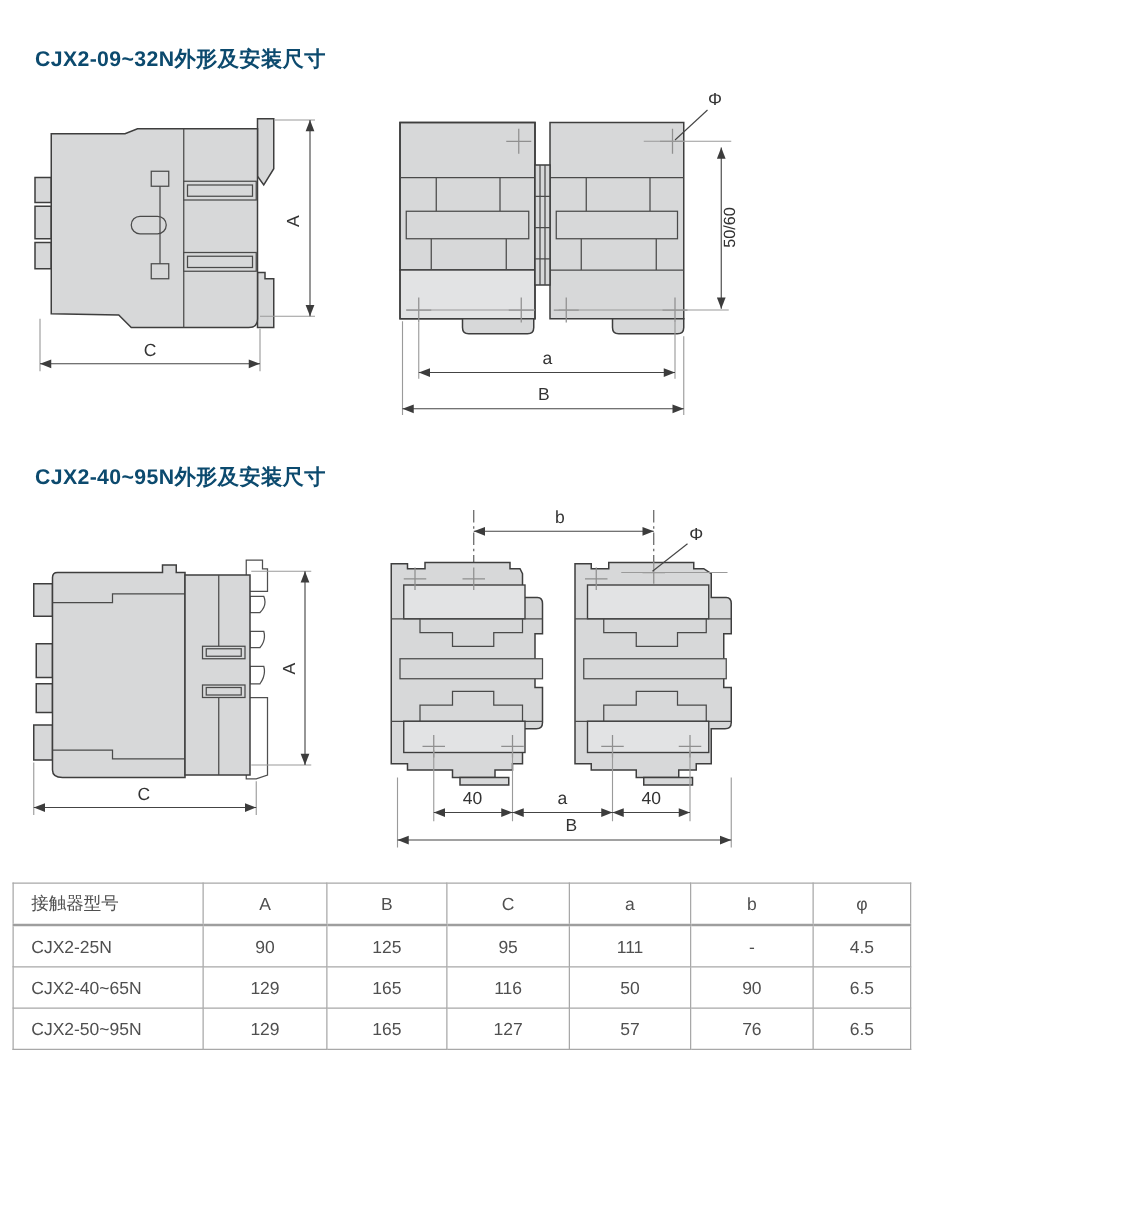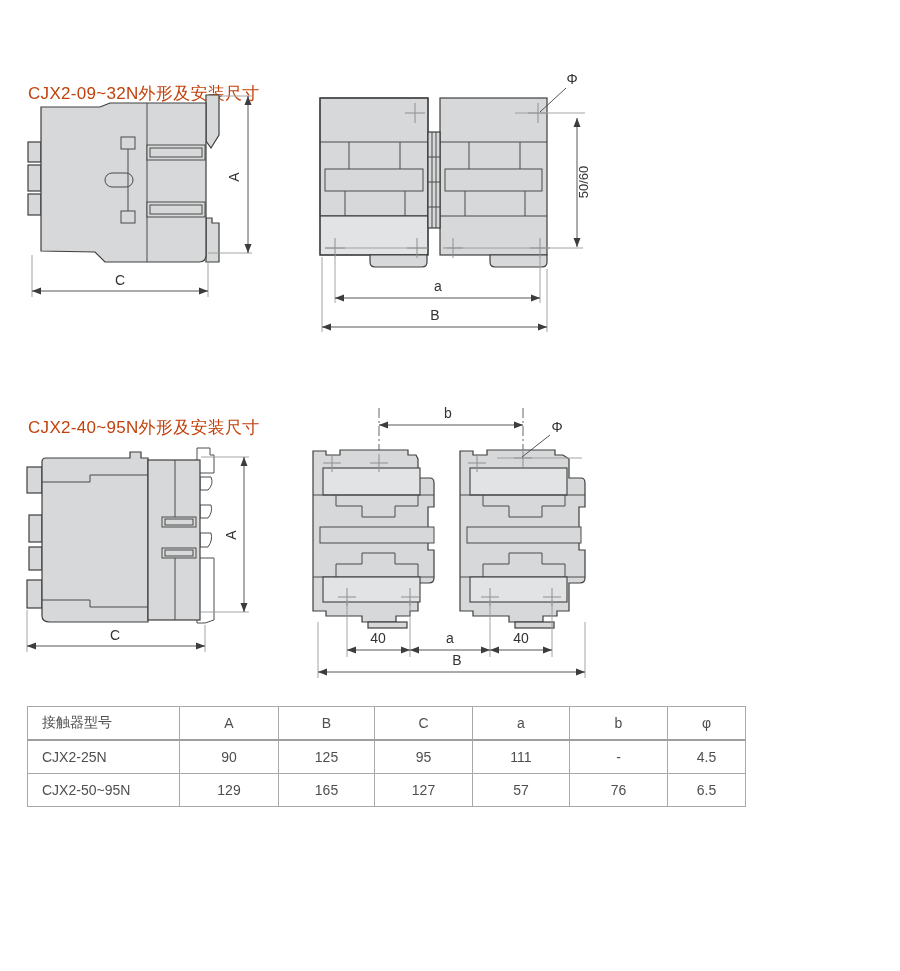--- a/index.html
+++ b/index.html
@@ -1,22 +1,22 @@
 <!DOCTYPE html>
 <html><head>
 <meta charset="utf-8">
 <style>
   html,body{margin:0;padding:0;}
   body{
     width:900px;height:971px;background:#ffffff;position:relative;
     font-family:"Liberation Sans","DejaVu Sans",sans-serif;overflow:hidden;
   }
   .heading{
-    position:absolute;left:28px;font-size:17px;font-weight:normal;color:#c2410c;
-    letter-spacing:.3px;white-space:nowrap;margin-top:46px;
+    position:absolute;left:28px;font-size:17px;font-weight:bold;color:#0c4a6e;
+    letter-spacing:.3px;white-space:nowrap;
   }
   #heading1{top:36px;}
   #heading2{top:370px;}
   .draw{position:absolute;}
   #d1{left:20px;top:85px;}
   #d2{left:300px;top:70px;}
   #d3{left:15px;top:430px;}
   #d4{left:300px;top:395px;}
 
   
@@ -29,21 +29,21 @@
   .dim{stroke:#444444;stroke-width:.9;fill:none;}
   .ext{stroke:#9a9a9a;stroke-width:.9;fill:none;}
   .cl{stroke:#555555;stroke-width:.9;fill:none;stroke-dasharray:10 3 2 3;}
   .plus{stroke:#8f8f8f;stroke-width:1;fill:none;}
   .ah{fill:#3c3c3c;stroke:none;}
   .dimtext{font-size:14px;fill:#333333;}
   .dimtext-sm{font-size:13px;fill:#333333;}
 
   
   #spec-table{
-    position:absolute;left:27px;top:706px;border-collapse:collapse;table-layout:fixed;
+    position:absolute;left:10px;top:706px;border-collapse:collapse;table-layout:fixed;
     width:718px;font-size:14px;color:#4f4f4f;background:#ffffff;
   }
   #spec-table th,#spec-table td{
     border:1px solid #a8a8a8;height:32px;font-weight:normal;text-align:center;
     padding:0;overflow:hidden;white-space:nowrap;
   }
   #spec-table th{border-bottom:2px solid #9e9e9e;}
   #spec-table th:first-child,#spec-table td:first-child{text-align:left;padding-left:14px;}
 </style>
 </head>
@@ -313,20 +313,29 @@
     <tr>
       <td>CJX2-25N</td>
       <td>90</td>
       <td>125</td>
       <td>95</td>
       <td>111</td>
       <td>-</td>
       <td>4.5</td>
     </tr>
     <tr>
+      <td>CJX2-40~65N</td>
+      <td>129</td>
+      <td>165</td>
+      <td>116</td>
+      <td>50</td>
+      <td>90</td>
+      <td>6.5</td>
+    </tr>
+    <tr>
       <td>CJX2-50~95N</td>
       <td>129</td>
       <td>165</td>
       <td>127</td>
       <td>57</td>
       <td>76</td>
       <td>6.5</td>
     </tr>
   </tbody>
 </table>

